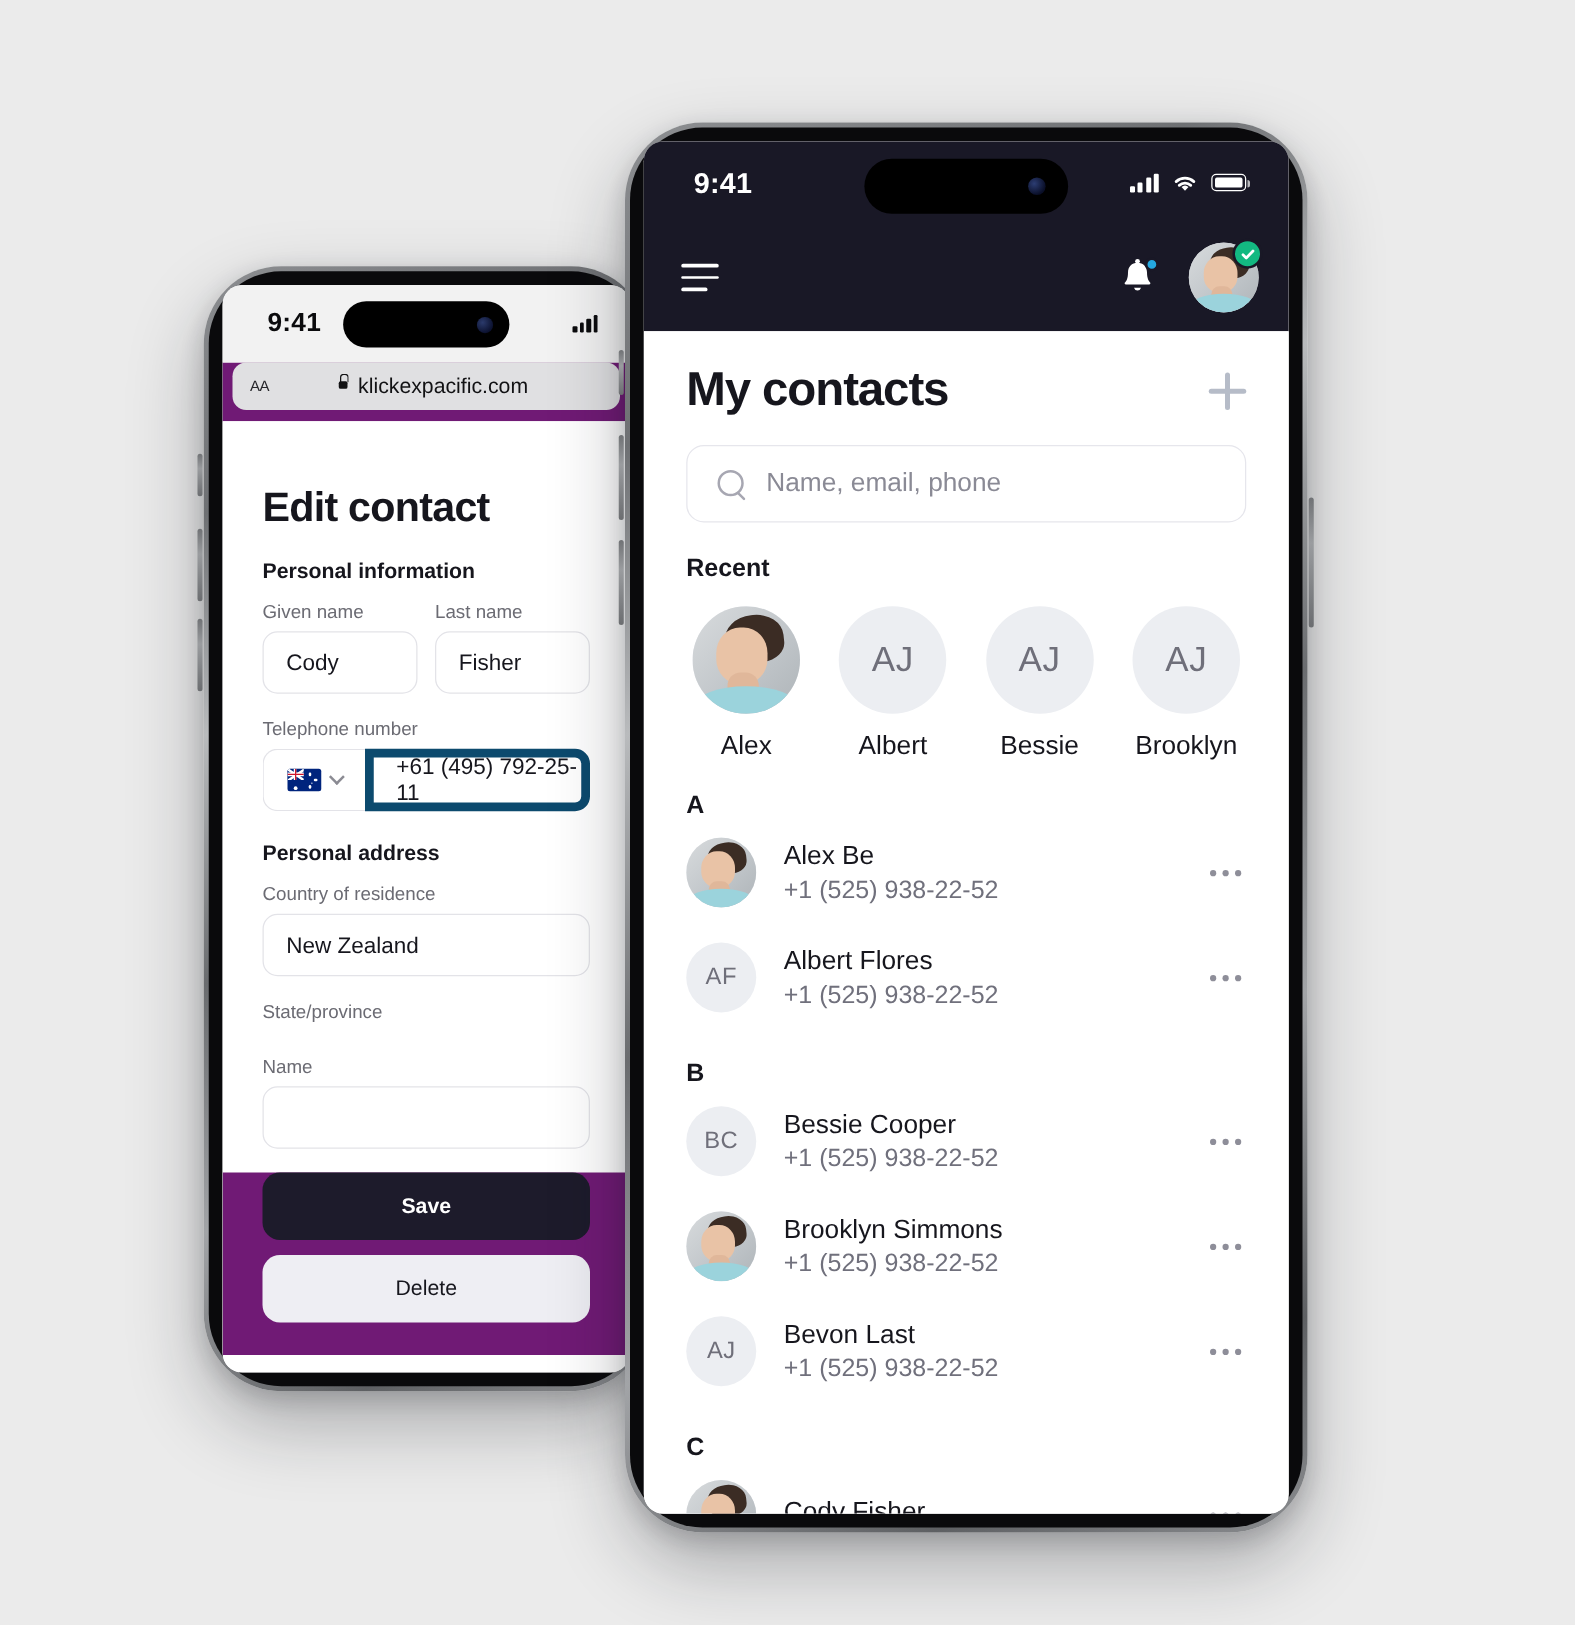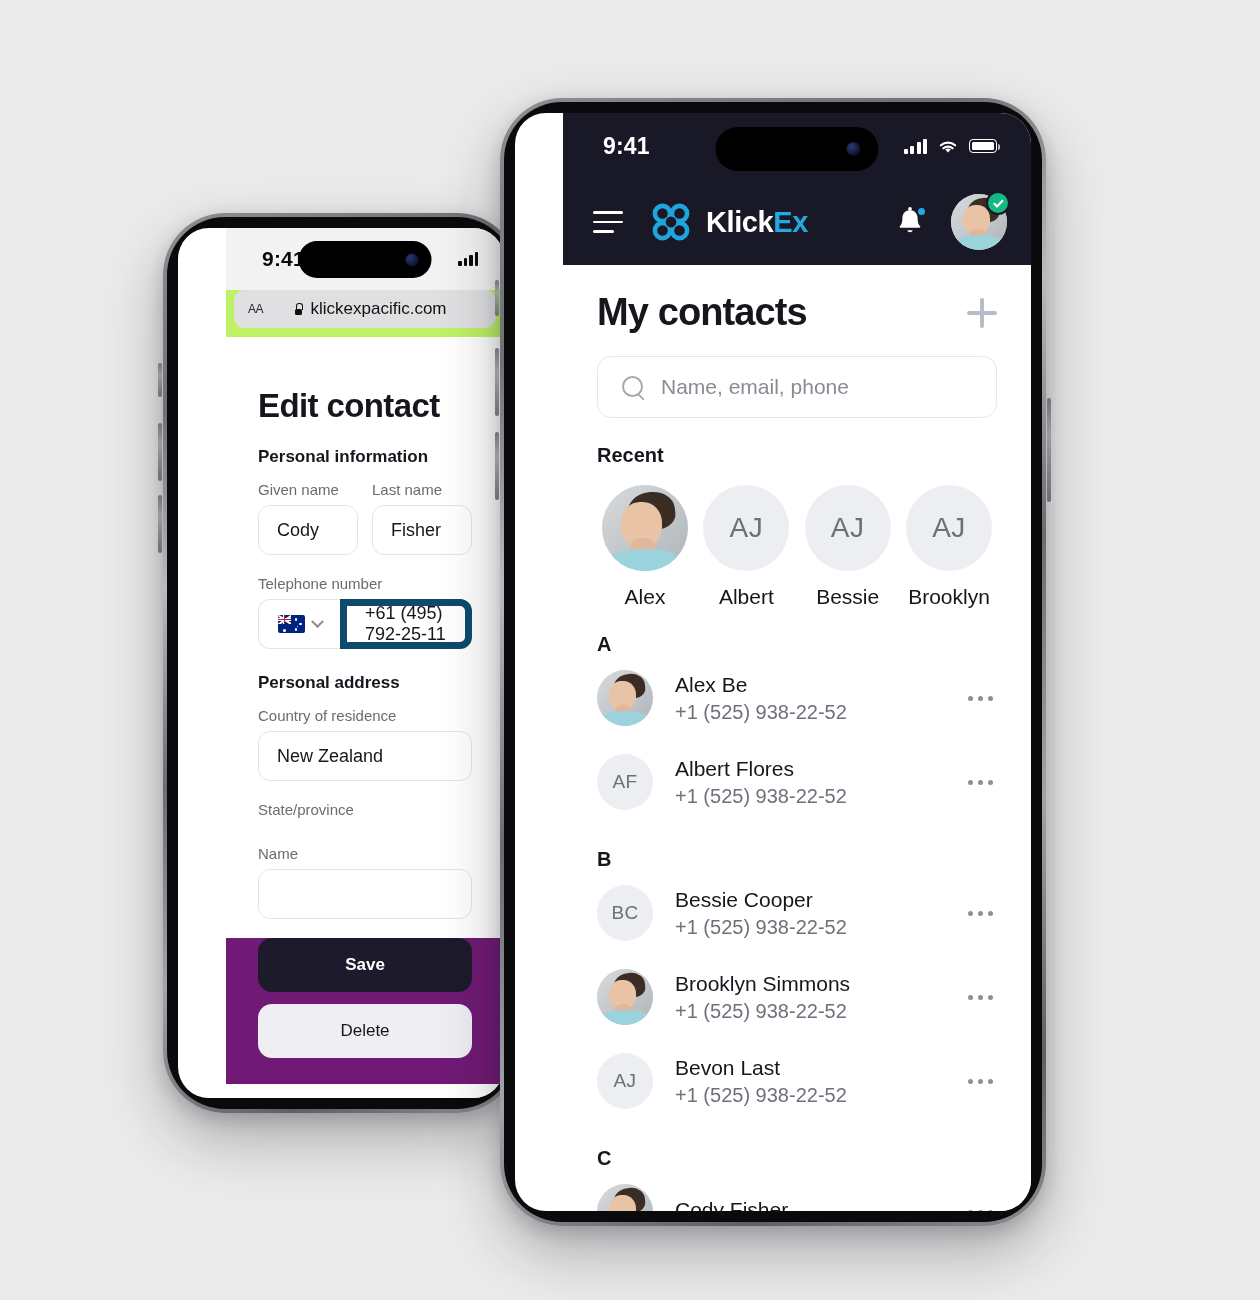--- a/index.html
+++ b/index.html
@@ -28,25 +28,24 @@
     box-shadow: 0 26px 60px rgba(20,22,30,.30), 0 6px 18px rgba(20,22,30,.18);
   }
   .phone-inner {
     width: 100%; height: 100%;
     border-radius: 58px;
     background: #0a0a0c;
     padding: 11px;
   }
   .screen {
     width: 100%; height: 100%;
-    border-radius: 31px;
+    border-radius: 16px;
     overflow: hidden;
     position: relative;
     background: #ffffff;
-    padding-left: 48px;
   }
 
   
   .btn-side {
     position: absolute;
     background: linear-gradient(180deg,#707275,#9a9c9f 35%,#6b6d70 100%);
     border-radius: 2px;
   }
   .btn-left  { left: -5px; width: 4px; }
   .btn-right { right: -5px; width: 4px; }
@@ -80,35 +79,35 @@
   .sb-light .right-icons { margin-left:auto; display:flex; align-items:center; gap:5px; }
   .bars-dark { display:flex; align-items:flex-end; gap:2px; }
   .bars-dark i { width:3.5px; background:#0b0b0d; border-radius:1px; display:block;}
   .bars-dark i:nth-child(1){height:5px}
   .bars-dark i:nth-child(2){height:8px}
   .bars-dark i:nth-child(3){height:11px}
   .bars-dark i:nth-child(4){height:14px}
 
   .url-bar {
     flex:none;
-    background:#bef264;
+    background:#701a75;
     padding: 0 8px 9px 8px;
   }
   .url-pill {
     height: 38px;
     background:#e0e0e2;
     border-radius: 11px;
     display:flex; align-items:center;
     padding: 0 14px;
     position: relative;
   }
   .aa { font-size:12px; color:#27272b; letter-spacing:-.5px; }
   .url-center {
     position:absolute; left:10px; right:0;
-    display:flex; align-items:center; justify-content:center; gap:7px;
+    display:flex; align-items:flex-start; justify-content:center; gap:7px;
     pointer-events:none;
   }
   .lock-ico { width:10px; height:12px; position:relative; display:inline-block; }
   .lock-ico::before {
     content:""; position:absolute; left:1.5px; bottom:0; width:7px; height:6.5px;
     background:#121214; border-radius:1.5px;
   }
   .lock-ico::after {
     content:""; position:absolute; left:2.7px; top:0; width:4.6px; height:6px;
     border:1.7px solid #121214; border-bottom:none; border-radius:3px 3px 0 0;
@@ -415,34 +414,20 @@
             </div>
           </div>
 
           <div class="nav">
             <div class="hamburger">
                 <i></i>
                 <i></i>
                 <i></i>
               </div>
 
-            <div class="brand">
-              <span class="logo-mark">
-                <svg width="44" height="42" viewBox="0 0 44 42">
-                  <g fill="none" stroke="#1fa5de" stroke-width="4.6">
-                    <circle cx="13.5" cy="12.5" r="7.6"></circle>
-                    <circle cx="30.5" cy="12.5" r="7.6"></circle>
-                    <circle cx="13.5" cy="29.5" r="7.6"></circle>
-                    <circle cx="30.5" cy="29.5" r="7.6"></circle>
-                  </g>
-                  <circle cx="22" cy="21" r="5.4" fill="#191826"></circle>
-                </svg>
-              </span>
-              <span class="brand-name"><span>Klick</span><em>Ex</em></span>
-            </div>
 
             <div class="nav-right">
               <div class="bell-wrap">
                 <svg width="30" height="32" viewBox="0 0 30 32">
                   <path d="M15 4.2c-4.6 0-7.6 3.3-7.6 7.7 0 5.4-1.6 7.1-2.5 8.2-.5.6-.1 1.6.8 1.6h18.6c.9 0 1.3-1 .8-1.6-.9-1.1-2.5-2.8-2.5-8.2 0-4.4-3-7.7-7.6-7.7z" fill="#fff"></path>
                   <path d="M12.2 24.2a2.9 2.9 0 0 0 5.6 0z" fill="#fff"></path>
                   <circle cx="15" cy="3" r="1.9" fill="#fff"></circle>
                 </svg>
                 <span class="bell-dot"></span>
               </div>

